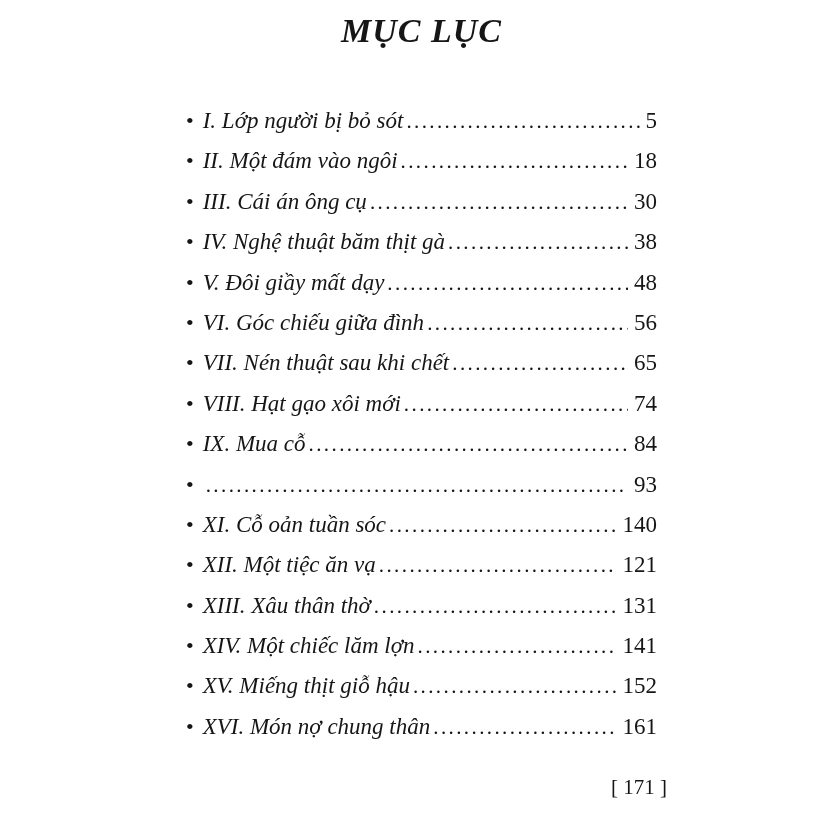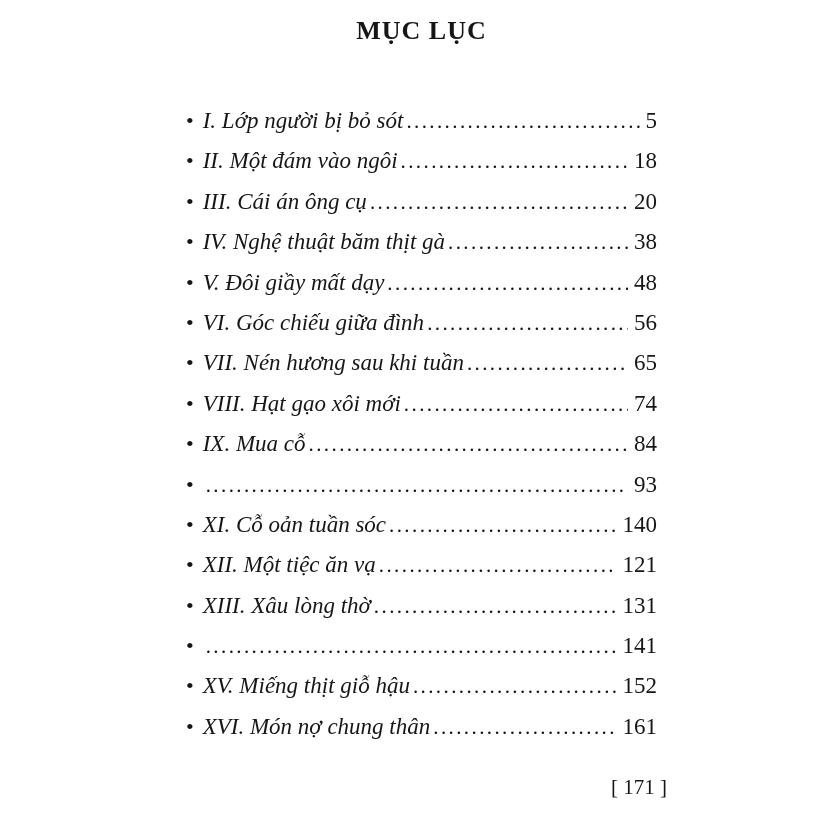--- a/index.html
+++ b/index.html
@@ -14,24 +14,25 @@
     overflow: hidden;
     font-family: "Liberation Serif", serif;
     color: #161616;
   }
   .page-title {
     position: absolute;
     top: 13px;
     left: 186px;
     width: 471px;
     text-align: center;
-    font-size: 26px;
+    font-size: 34px;
     line-height: 36px;
     font-weight: bold;
     letter-spacing: 1px;
+    font-style: italic;
   }
   .toc {
     position: absolute;
     top: 101px;
     left: 186px;
     width: 471px;
   }
   .toc-row {
     display: flex;
     align-items: baseline;
@@ -84,21 +85,21 @@
     <div class="toc-row">
       <span class="bullet">•</span>
       <span class="label">II. Một đám vào ngôi</span>
       <span class="leader">..........................................................................................</span>
       <span class="pagenum">18</span>
     </div>
     <div class="toc-row">
       <span class="bullet">•</span>
       <span class="label">III. Cái án ông cụ</span>
       <span class="leader">..........................................................................................</span>
-      <span class="pagenum">20</span>
+      <span class="pagenum">30</span>
     </div>
     <div class="toc-row">
       <span class="bullet">•</span>
       <span class="label">IV. Nghệ thuật băm thịt gà</span>
       <span class="leader">..........................................................................................</span>
       <span class="pagenum">38</span>
     </div>
     <div class="toc-row">
       <span class="bullet">•</span>
       <span class="label">V. Đôi giầy mất dạy</span>
@@ -106,21 +107,21 @@
       <span class="pagenum">48</span>
     </div>
     <div class="toc-row">
       <span class="bullet">•</span>
       <span class="label">VI. Góc chiếu giữa đình</span>
       <span class="leader">..........................................................................................</span>
       <span class="pagenum">56</span>
     </div>
     <div class="toc-row">
       <span class="bullet">•</span>
-      <span class="label">VII. Nén hương sau khi tuần</span>
+      <span class="label">VII. Nén thuật sau khi chết</span>
       <span class="leader">..........................................................................................</span>
       <span class="pagenum">65</span>
     </div>
     <div class="toc-row">
       <span class="bullet">•</span>
       <span class="label">VIII. Hạt gạo xôi mới</span>
       <span class="leader">..........................................................................................</span>
       <span class="pagenum">74</span>
     </div>
     <div class="toc-row">
@@ -141,26 +142,27 @@
       <span class="pagenum">140</span>
     </div>
     <div class="toc-row">
       <span class="bullet">•</span>
       <span class="label">XII. Một tiệc ăn vạ</span>
       <span class="leader">..........................................................................................</span>
       <span class="pagenum">121</span>
     </div>
     <div class="toc-row">
       <span class="bullet">•</span>
-      <span class="label">XIII. Xâu lòng thờ</span>
+      <span class="label">XIII. Xâu thân thờ</span>
       <span class="leader">..........................................................................................</span>
       <span class="pagenum">131</span>
     </div>
     <div class="toc-row">
       <span class="bullet">•</span>
+      <span class="label">XIV. Một chiếc lăm lợn</span>
       <span class="leader">..........................................................................................</span>
       <span class="pagenum">141</span>
     </div>
     <div class="toc-row">
       <span class="bullet">•</span>
       <span class="label">XV. Miếng thịt giỗ hậu</span>
       <span class="leader">..........................................................................................</span>
       <span class="pagenum">152</span>
     </div>
     <div class="toc-row">

